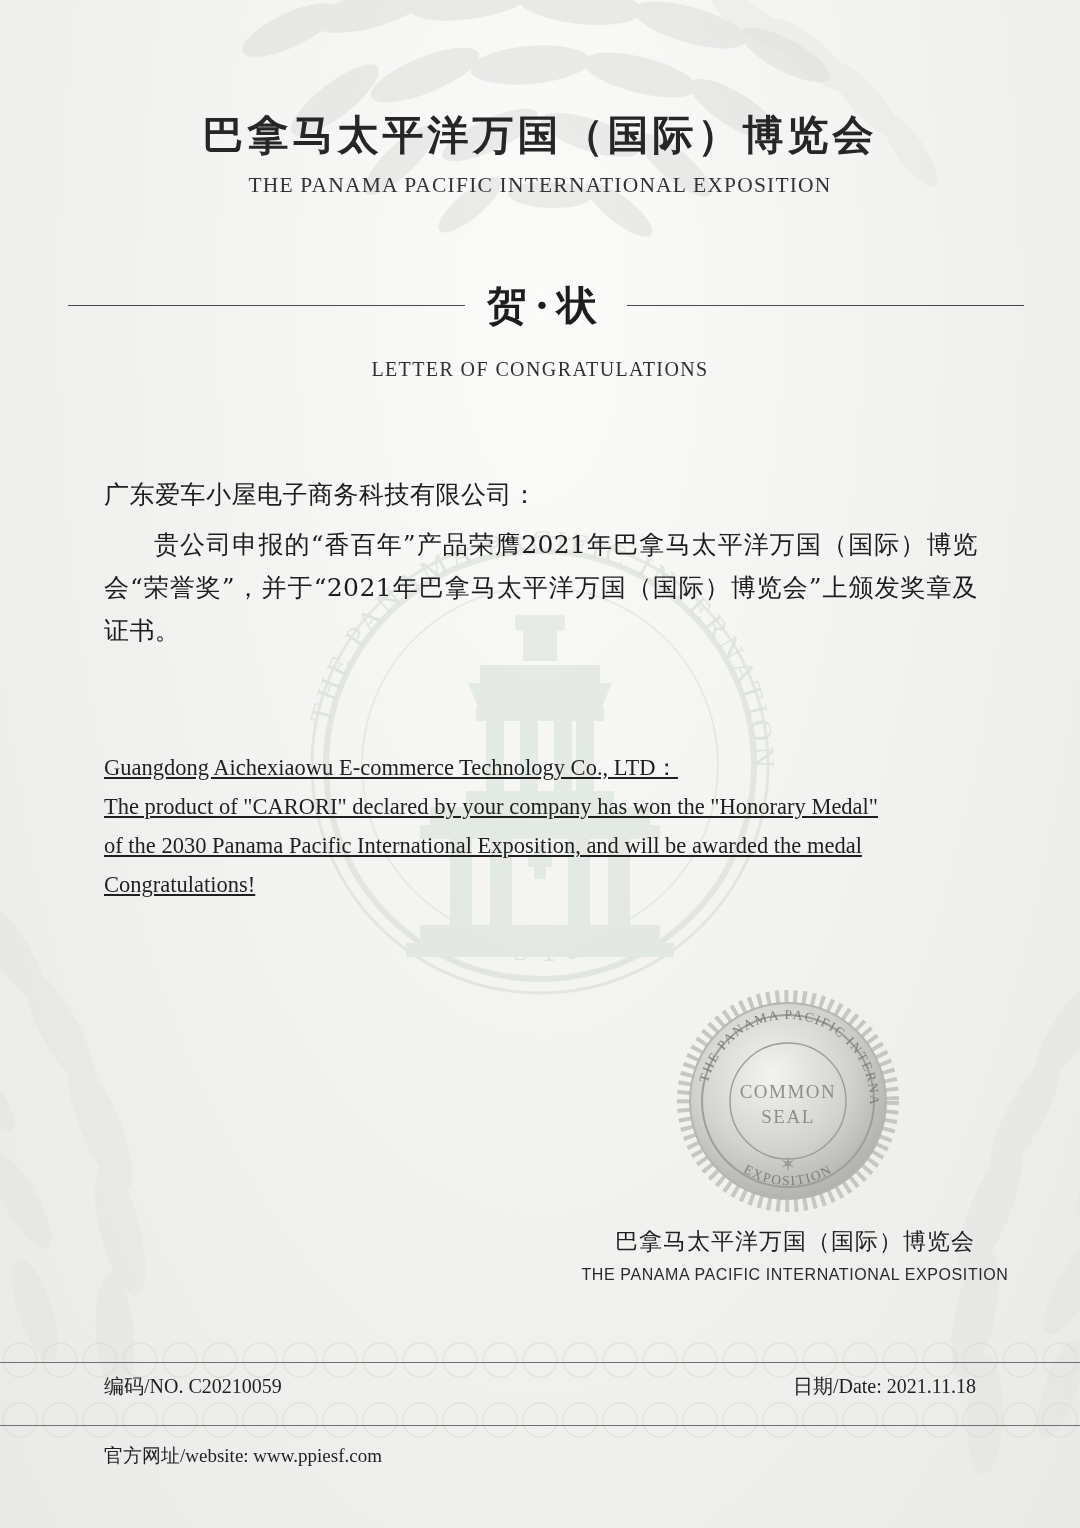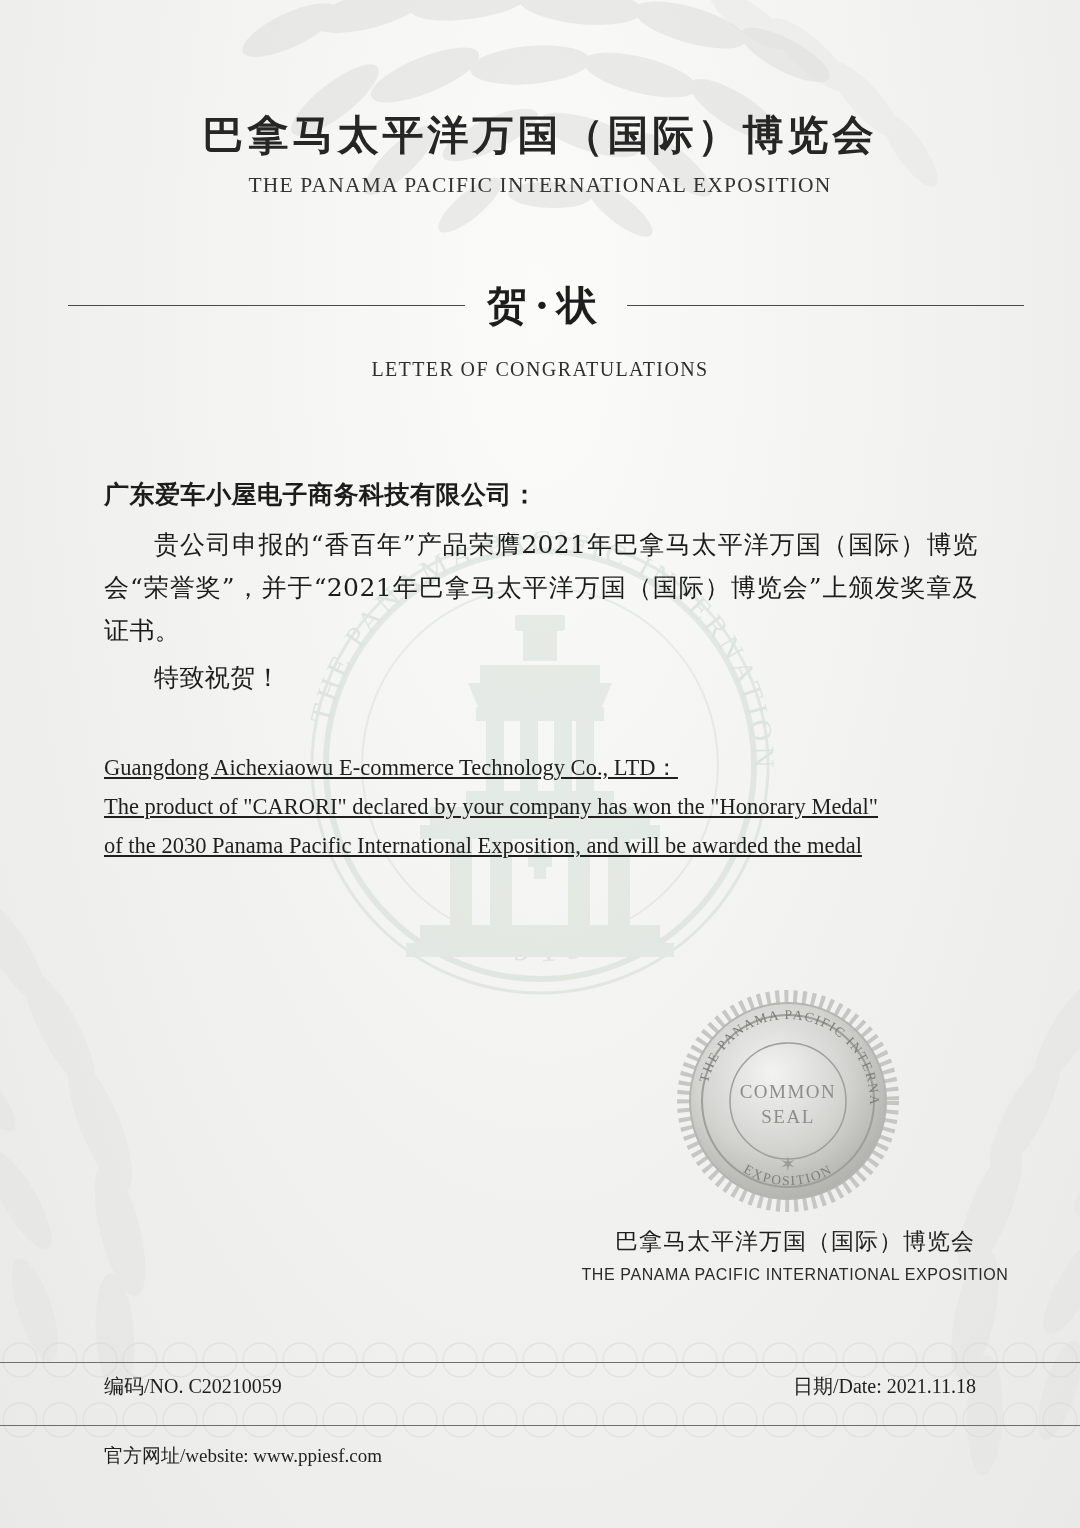--- a/index.html
+++ b/index.html
@@ -107,21 +107,21 @@
 
   
   .body-cn {
     position: absolute;
     top: 478px;
     left: 104px;
     width: 874px;
   }
   .salutation {
     font-size: 25px;
-    font-weight: bold;
+    font-weight: normal;
     letter-spacing: .5px;
     font-family: "DejaVu Serif", "Liberation Serif", serif;
     color: #1c1c1c;
   }
   .cn-para {
     margin-top: 12px;
     font-size: 25px;
     line-height: 43px;
     text-indent: 50px;
     letter-spacing: .4px;
@@ -329,27 +329,27 @@
   <div class="band">
     <div class="rule"></div>
     <div class="cert-title">贺·状</div>
     <div class="rule"></div>
   </div>
   <div class="band-sub">LETTER OF CONGRATULATIONS</div>
 
   <div class="body-cn">
     <div class="salutation">广东爱车小屋电子商务科技有限公司：</div>
     <div class="cn-para">贵公司申报的“香百年”产品荣膺2021年巴拿马太平洋万国（国际）博览会“荣誉奖”，并于“2021年巴拿马太平洋万国（国际）博览会”上颁发奖章及证书。</div>
-    <div class="cn-para second">特致祝贺！</div>
   </div>
 
   <div class="body-en">
     <div class="line">Guangdong Aichexiaowu E-commerce Technology Co., LTD：</div>
     <div class="line">The product of "CARORI" declared by your company has won the "Honorary Medal"</div>
     <div class="line">of the 2030 Panama Pacific International Exposition, and will be awarded the medal</div>
+    <div class="line">Congratulations!</div>
   </div>
 
   <div class="seal-wrap">
     <svg viewBox="0 0 232 232" width="232" height="232">
       <defs>
         <radialGradient id="sealGrad" cx="42%" cy="36%" r="72%">
           <stop offset="0%" stop-color="#f3f3f1"></stop>
           <stop offset="55%" stop-color="#d2d2cf"></stop>
           <stop offset="100%" stop-color="#a9a9a5"></stop>
         </radialGradient>

